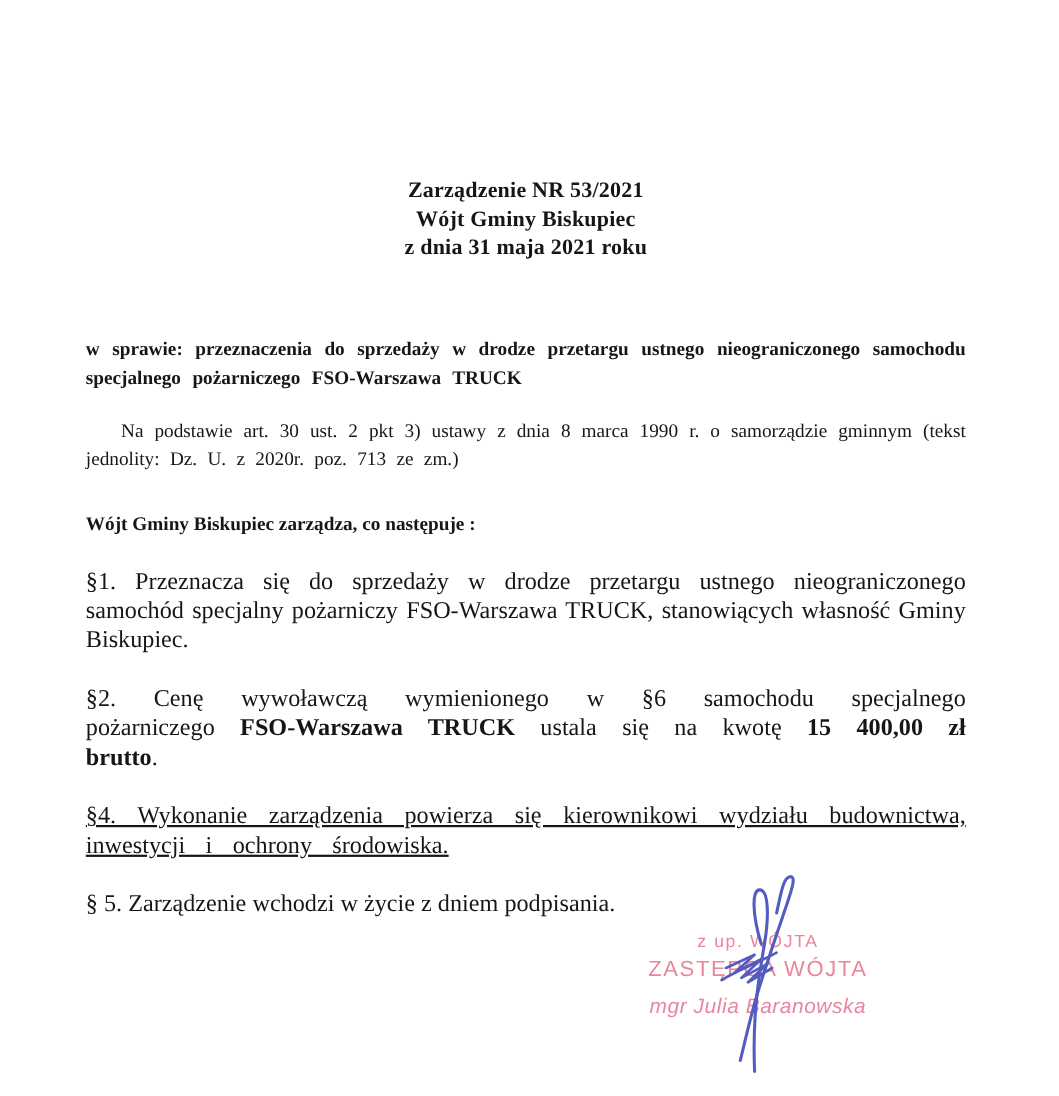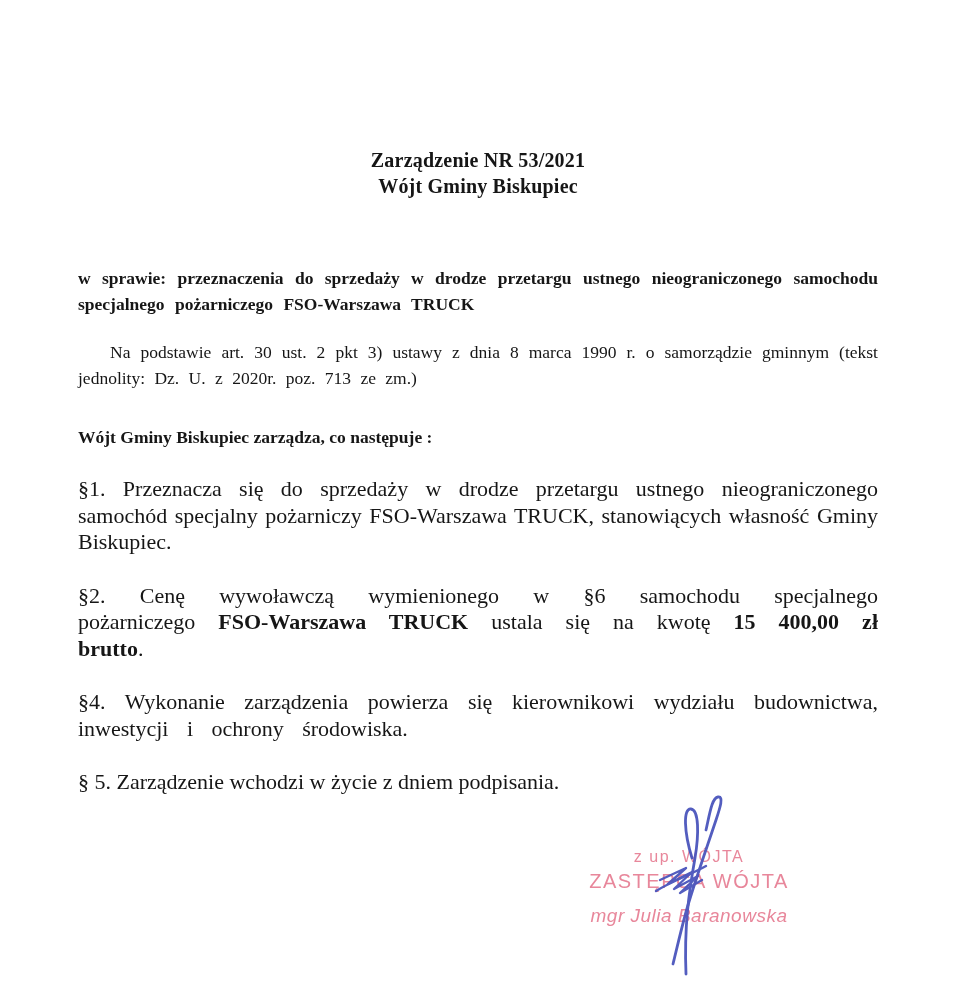--- a/index.html
+++ b/index.html
@@ -12,21 +12,21 @@
     width: 963px;
     height: 996px;
     background: #ffffff;
     overflow: hidden;
     font-family: "Liberation Serif", serif;
     color: #161616;
   }
   .content {
     position: absolute;
     left: 78px;
-    top: 147px;
+    top: 160px;
     width: 800px;
   }
   .title-block {
     text-align: center;
     font-weight: bold;
     font-size: 20px;
     line-height: 26px;
     letter-spacing: 0.2px;
   }
   .subject {
@@ -53,21 +53,21 @@
   }
   .para {
     margin-top: 27px;
     font-size: 22px;
     line-height: 26.5px;
     text-align: justify;
   }
   .para.p1 { word-spacing: 2px; }
   .para.p2 { word-spacing: 12px; }
   .para.p3 { word-spacing: 5px; }
-  .para.p4 { word-spacing: 13px; }
+  .para.p4 { word-spacing: 13px; text-decoration: underline; }
   .para.p5 { text-align: left; word-spacing: normal; }
   .bold { font-weight: bold; }
   .stamp {
     position: absolute;
     left: 588px;
     top: 849px;
     width: 202px;
     text-align: center;
     font-family: "Liberation Sans", sans-serif;
     line-height: 1;
@@ -99,20 +99,21 @@
 </head>
 <body>
 
 <div class="page" style="background: rgb(255, 255, 255); color: rgb(22, 22, 22);">
 
   <div class="content">
 
     <div class="title-block">
       <div>Zarządzenie NR 53/2021</div>
       <div>Wójt Gminy Biskupiec</div>
+      <div>z dnia 31 maja 2021 roku</div>
     </div>
 
     <div class="subject">w sprawie: przeznaczenia do sprzedaży w drodze przetargu ustnego nieograniczonego samochodu specjalnego pożarniczego FSO-Warszawa TRUCK</div>
 
     <div class="legal-basis">Na podstawie art. 30 ust. 2 pkt 3) ustawy z dnia 8 marca 1990 r. o samorządzie gminnym (tekst jednolity:  Dz. U. z 2020r. poz. 713 ze zm.)</div>
 
     <div class="order-heading">Wójt Gminy Biskupiec zarządza, co następuje :</div>
 
     <div class="para p1">§1. Przeznacza się do sprzedaży w drodze przetargu ustnego nieograniczonego samochód specjalny pożarniczy FSO-Warszawa TRUCK, stanowiących własność Gminy Biskupiec.</div>
 

